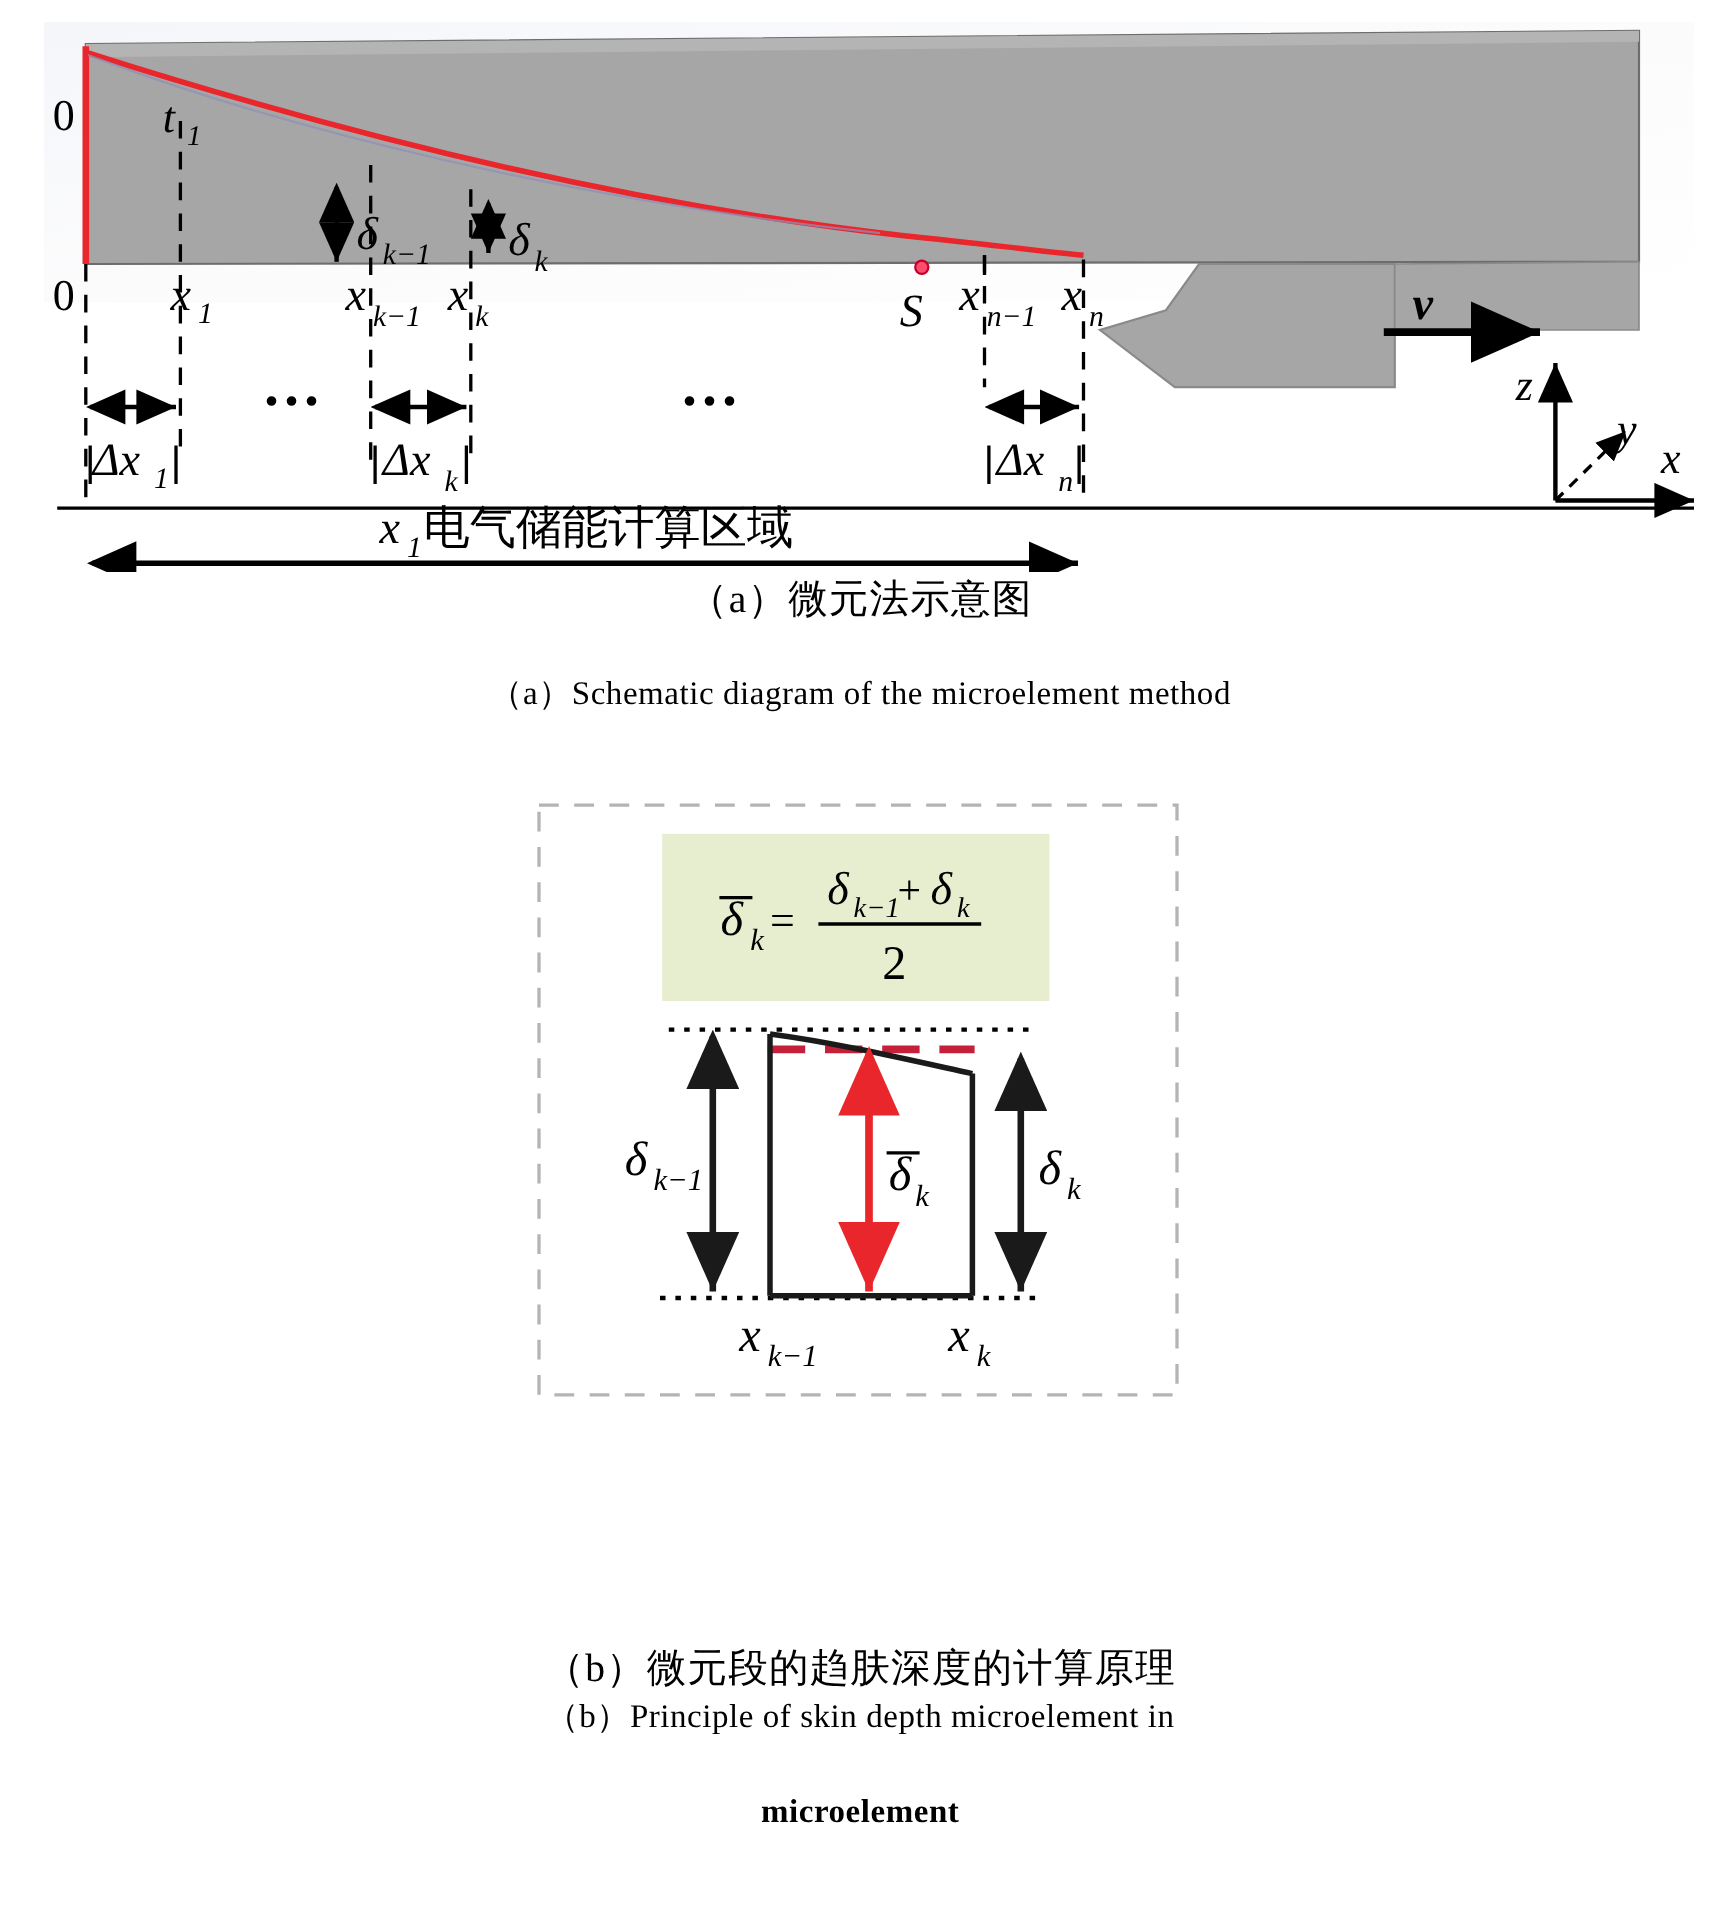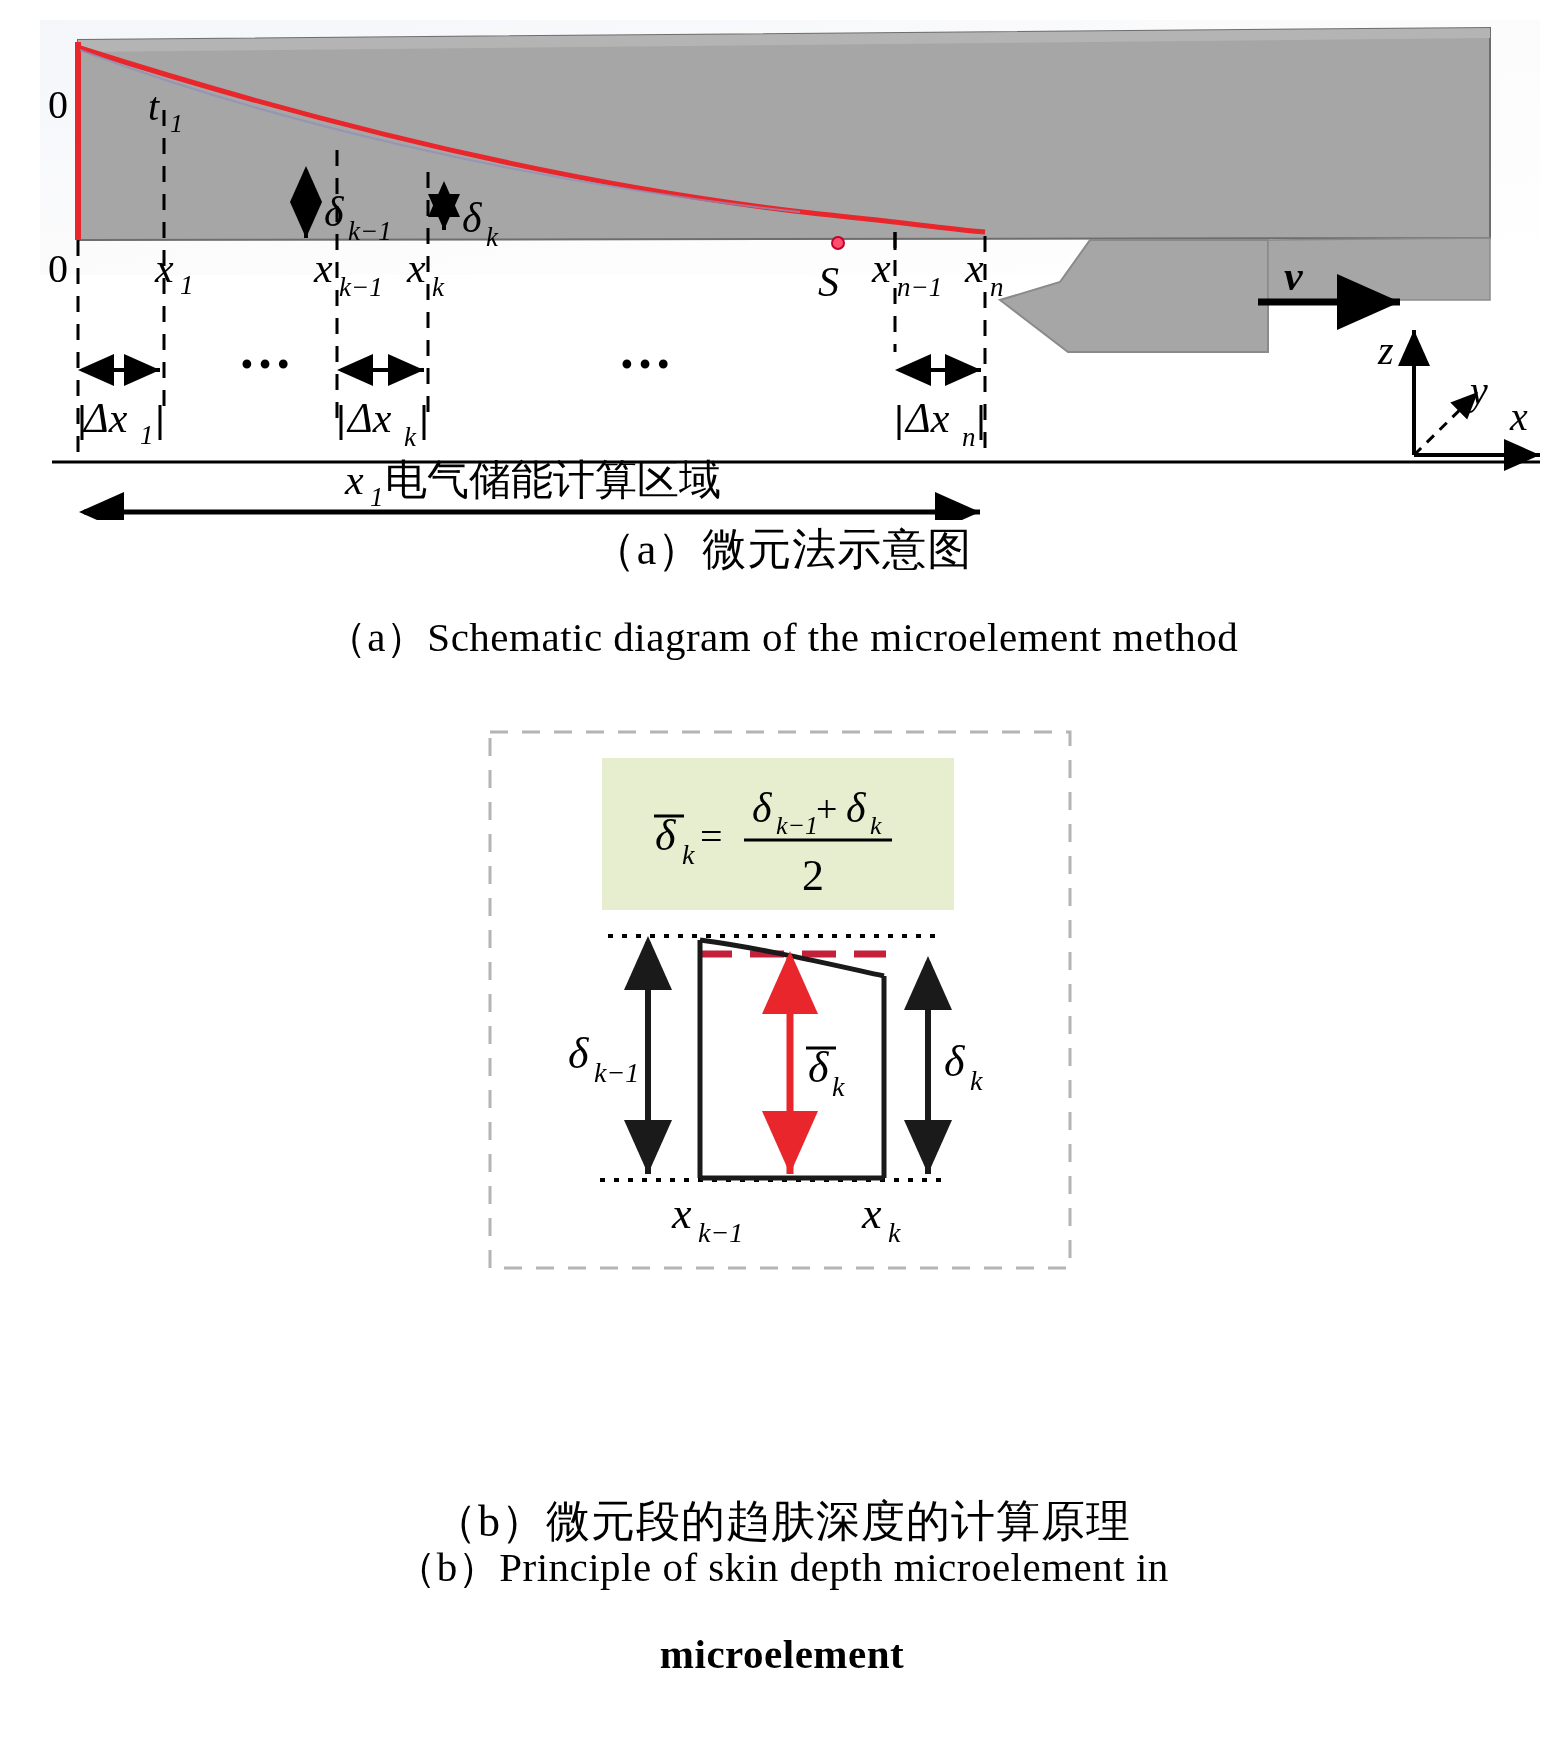--- a/index.html
+++ b/index.html
@@ -15,22 +15,22 @@
   
   #panel-a { left:0; top:0; width:1564px; height:520px; }
   #panel-a svg { display:block; }
 
   
   .caption {
     width:100%;
     text-align:center;
     font-family:"Liberation Serif", serif;
   }
-  .cap-cn { font-size:44px; letter-spacing:1px; }
-  .cap-en { font-size:41px; letter-spacing:0.5px; }
+  .cap-cn { font-size:36px; letter-spacing:1px; }
+  .cap-en { font-size:30px; letter-spacing:0.5px; }
 
   #cap-a-cn { position:absolute; left:0; top:520px; }
   #cap-a-en { position:absolute; left:0; top:610px; }
 
   #panel-b { left:0; top:700px; width:1564px; height:600px; }
 
   #cap-b-cn { position:absolute; left:0; top:1492px; }
   #cap-b-en { position:absolute; left:0; top:1540px; }
   #cap-b-en2 { position:absolute; left:0; top:1630px;font-weight:bold; }
 

